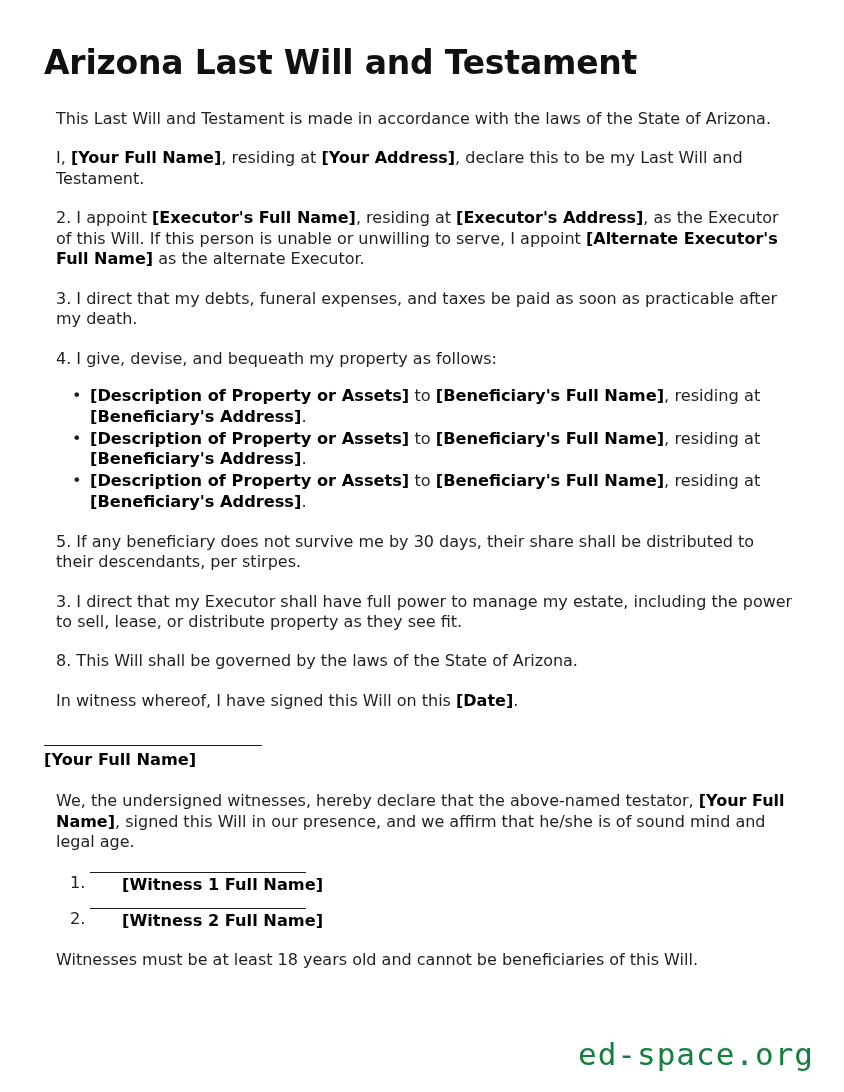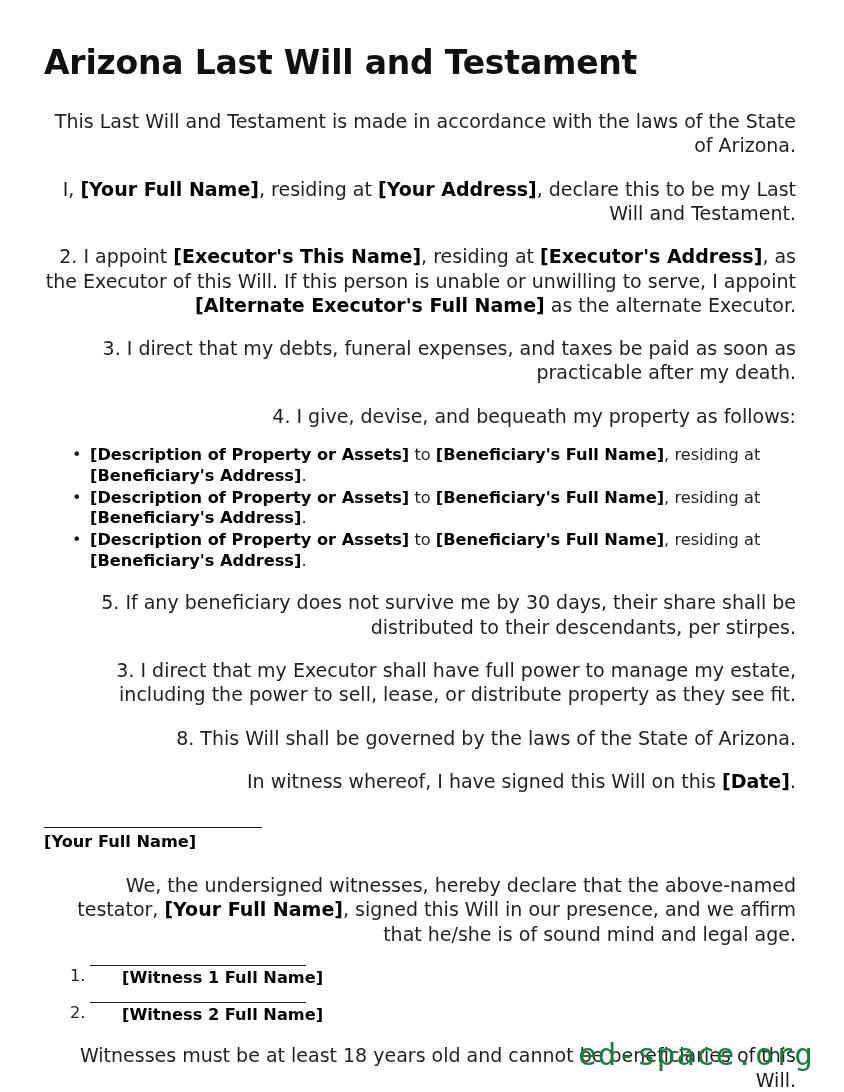--- a/index.html
+++ b/index.html
@@ -31,25 +31,25 @@
   }
   h1.doc-title {
     font-size: 33px;
     font-weight: bold;
     line-height: 1.18;
     margin: 0 0 26px 0;
     letter-spacing: -0.2px;
     color: #111111;
   }
   p.para {
-    font-size: 19px;
+    font-size: 16px;
     line-height: 1.28;
-    margin: 0 0 19px 0;
+    margin: 0 0 19px 12px;
     color: #1f1f1f;
-    text-align: right;
+    text-align: left;
   }
   p.para.tight {
     margin-bottom: 17px;
   }
   b, strong {
     font-weight: bold;
     color: #000000;
   }
   ul.asset-list {
     list-style: none;
@@ -135,21 +135,21 @@
 <div class="page">
   <div class="content">
 
     <h1 class="doc-title">Arizona Last Will and Testament</h1>
 
     <p class="para">This Last Will and Testament is made in accordance with the laws of the State of Arizona.</p>
 
     <p class="para"><span>I, </span><b>[Your Full Name]</b><span>, residing at </span><b>[Your Address]</b><span>, declare this to be my Last Will and Testament.</span></p>
 
 
-    <p class="para"><span>2. I appoint </span><b>[Executor's This Name]</b><span>, residing at </span><b>[Executor's Address]</b><span>, as the Executor of this Will. If this person is unable or unwilling to serve, I appoint </span><b>[Alternate Executor's Full Name]</b><span> as the alternate Executor.</span></p>
+    <p class="para"><span>2. I appoint </span><b>[Executor's Full Name]</b><span>, residing at </span><b>[Executor's Address]</b><span>, as the Executor of this Will. If this person is unable or unwilling to serve, I appoint </span><b>[Alternate Executor's Full Name]</b><span> as the alternate Executor.</span></p>
 
     <p class="para">3. I direct that my debts, funeral expenses, and taxes be paid as soon as practicable after my death.</p>
 
     <p class="para tight">4. I give, devise, and bequeath my property as follows:</p>
 
     <ul class="asset-list">
       <li><span class="bullet">•</span><b>[Description of Property or Assets]</b><span> to </span><b>[Beneficiary's Full Name]</b><span>, residing at </span><b>[Beneficiary's Address]</b><span>.</span></li>
       <li><span class="bullet">•</span><b>[Description of Property or Assets]</b><span> to </span><b>[Beneficiary's Full Name]</b><span>, residing at </span><b>[Beneficiary's Address]</b><span>.</span></li>
       <li><span class="bullet">•</span><b>[Description of Property or Assets]</b><span> to </span><b>[Beneficiary's Full Name]</b><span>, residing at </span><b>[Beneficiary's Address]</b><span>.</span></li>
     </ul>

